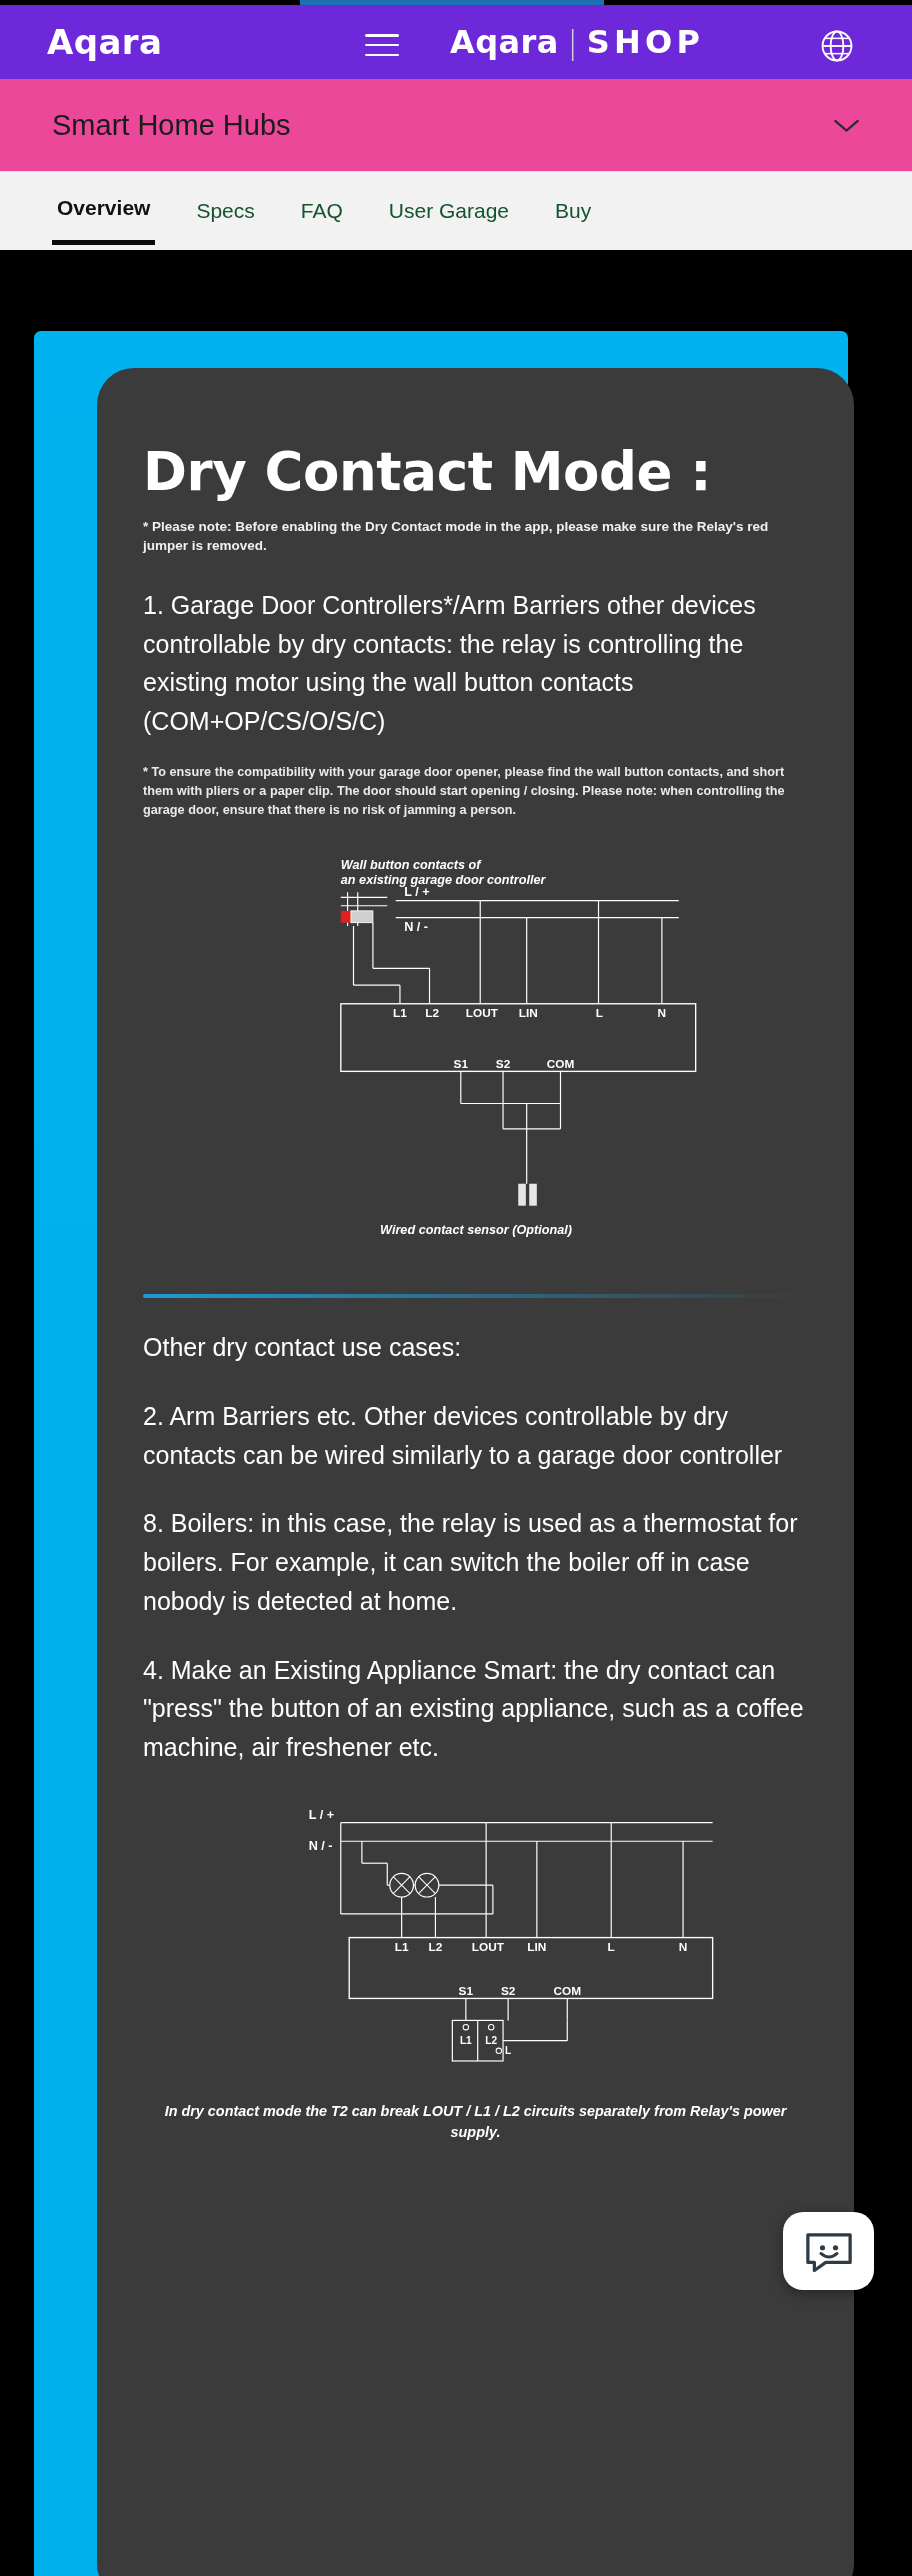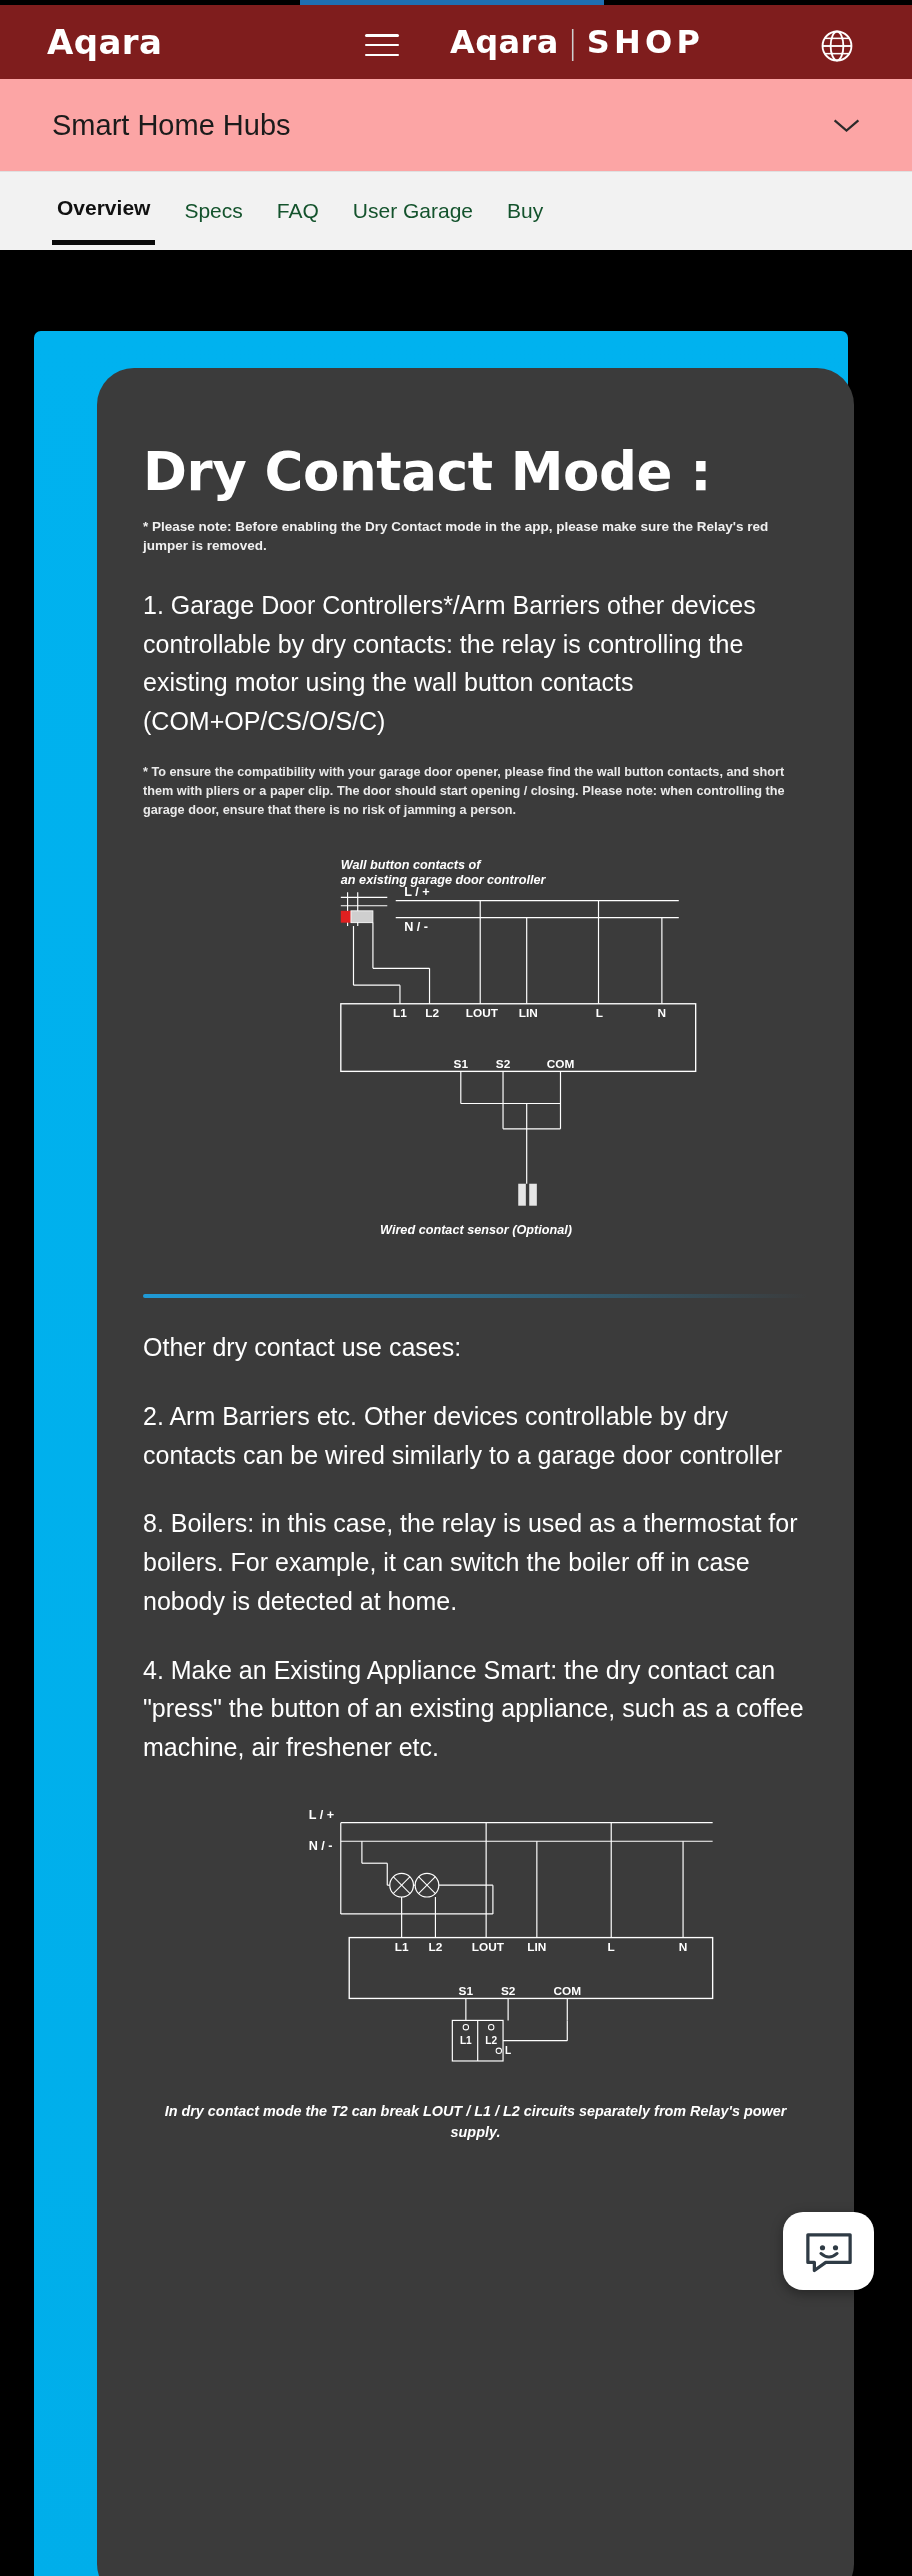--- a/index.html
+++ b/index.html
@@ -6,21 +6,21 @@
   html, body {
     width: 913px;
     background: #000;
     font-family: "Liberation Sans", sans-serif;
   }
   body { position: relative; width: 913px; height: 2576px; overflow: hidden; }
 
   
   .topnav {
     height: 79px;
-    background: #7f1d1d;
+    background: #6d28d9;
     display: flex;
     align-items: center;
     position: relative;
   }
   .brand-left {
     color: #ffffff;
     font-size: 34px;
     font-weight: 700;
     letter-spacing: 0.4px;
     margin-left: 47px;
@@ -55,21 +55,21 @@
     position: absolute;
     right: 59px;
     top: 24px;
     width: 34px;
     height: 34px;
   }
 
   
   .productbar {
     height: 93px;
-    background: #fca5a5;
+    background: #ec4899;
     border-bottom: 0.8px solid #e0e0e0;
     display: flex;
     align-items: center;
     justify-content: space-between;
     padding: 0 52px 0 52px;
   }
   .productbar .title {
     font-size: 29px;
     color: #1b1b1b;
     font-weight: 400;
@@ -78,21 +78,21 @@
     width: 29px; height: 17px;
   }
 
   
   .tabs {
     height: 79px;
     background: #f2f2f2;
     display: flex;
     align-items: center;
     padding-left: 52px;
-    gap: 24px;
+    gap: 36px;
     position: relative;
     overflow: hidden;
   }
   .tab {
     font-size: 21px;
     color: #14532d;
     padding: 18.6px 5px 20px 5px;
     white-space: nowrap;
     cursor: pointer;
   }

